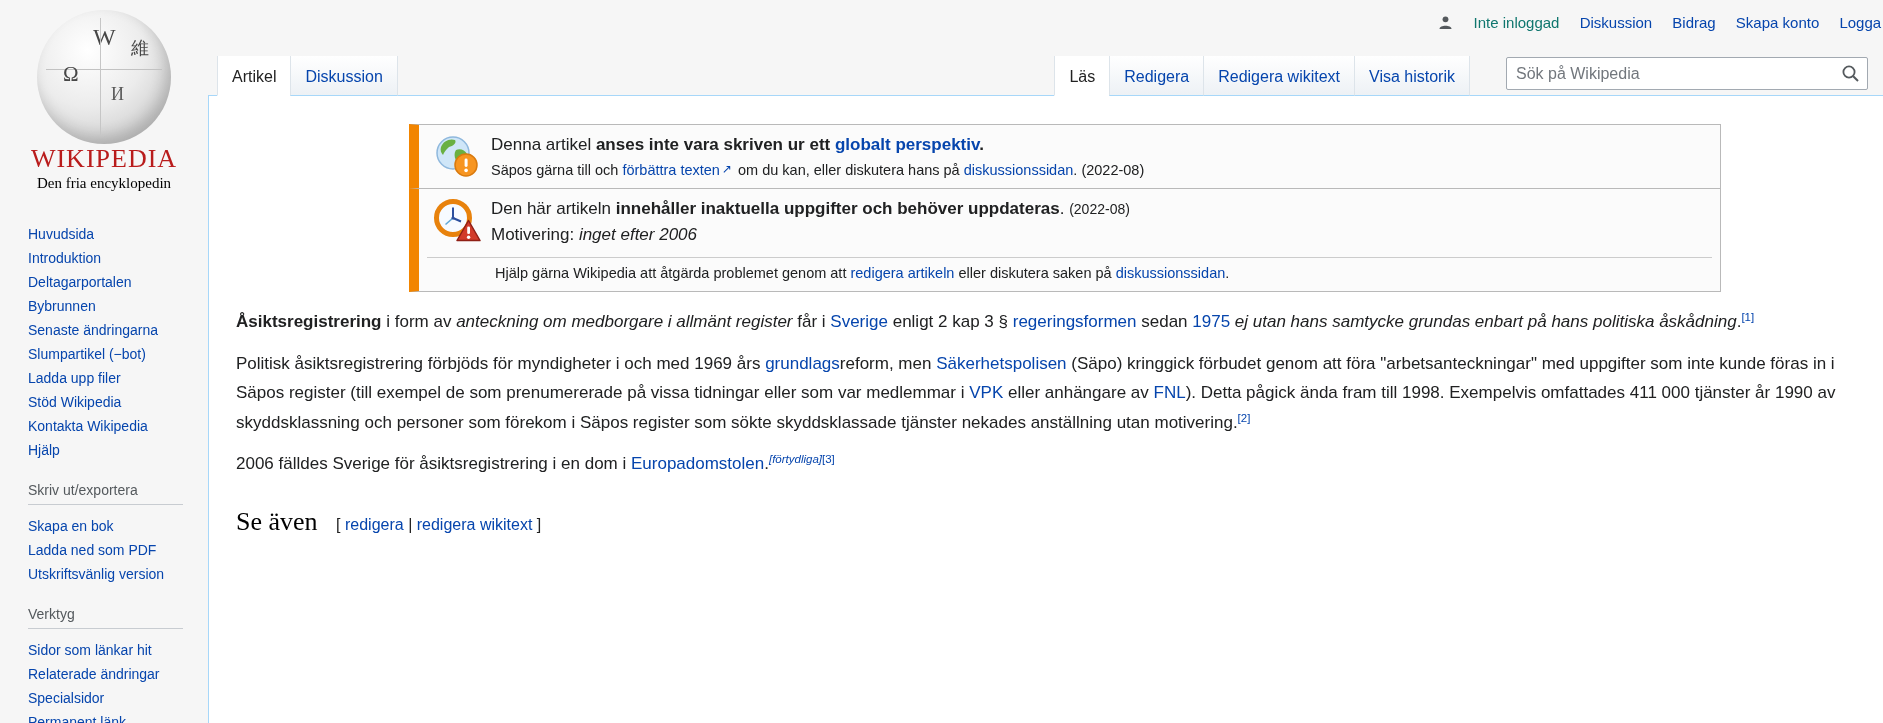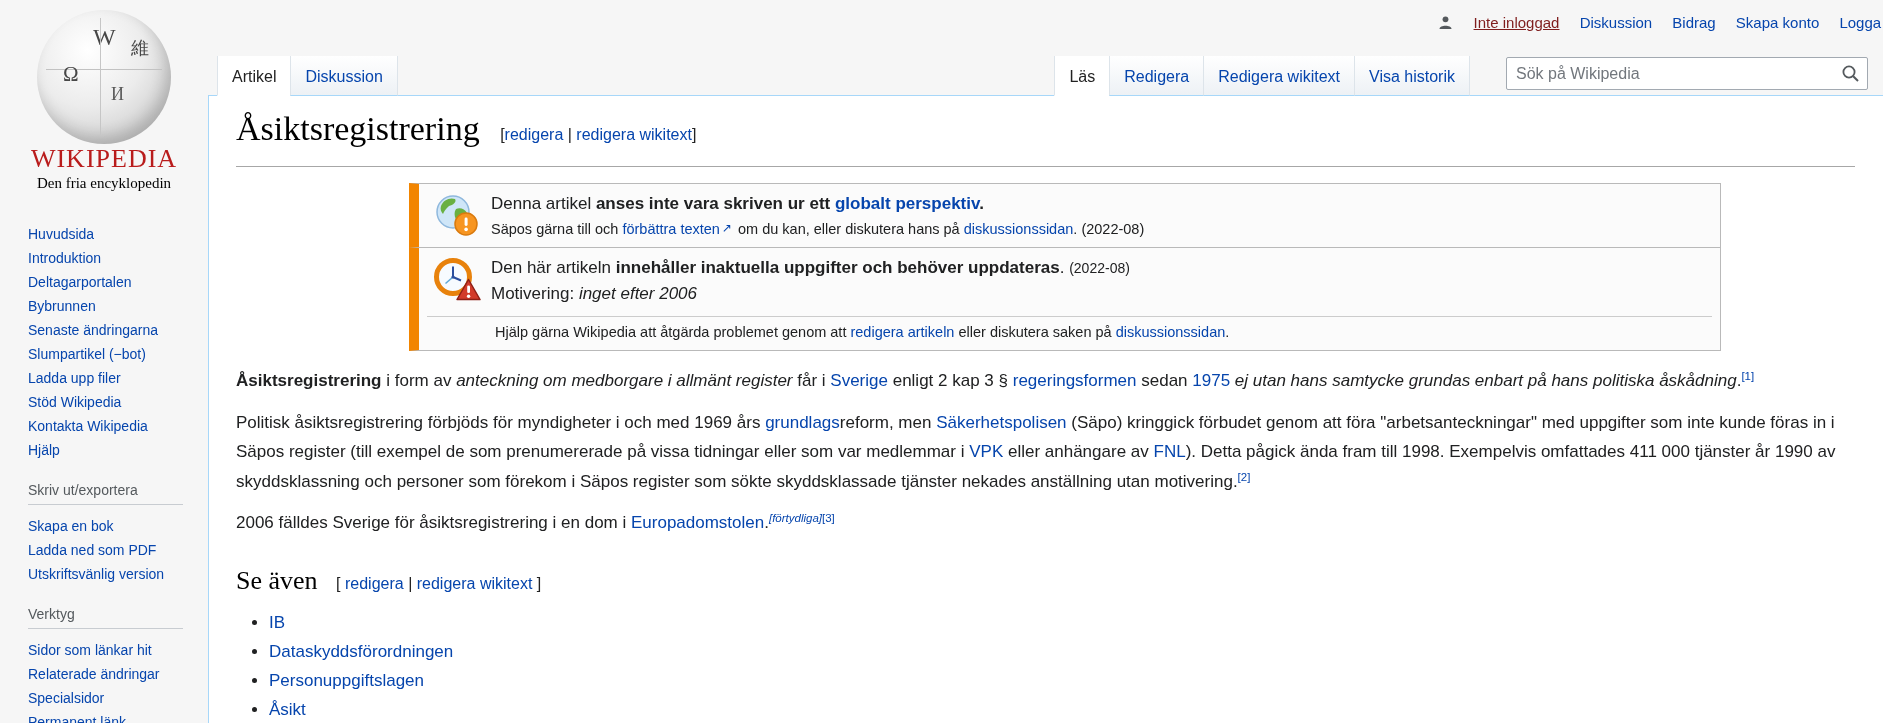--- a/index.html
+++ b/index.html
@@ -25,21 +25,21 @@
   .side-nav{padding:30px 0 0 28px;}
   .side-link{display:block;width:160px;font-size:14px;line-height:24px;color:#0645ad;cursor:pointer;}
   .side-heading{font-size:14px;color:#54595d;margin:20px 0 9px 0;padding-bottom:6px;
                 border-bottom:1px solid #c8ccd1;width:155px;}
 
   
   .header{position:absolute;left:208px;top:0;right:0;height:96px;}
   .header::after{content:"";position:absolute;left:0;right:0;bottom:0;height:1px;background:#a7d7f9;}
   .personal{position:absolute;top:12px;right:-14px;white-space:nowrap;font-size:15px;}
   .personal>span{margin-left:16px;vertical-align:middle;}
-  .pstatus{color:#7f1d1d;text-decoration:underline;}
+  .pstatus{color:#0f766e;}
   .plink{color:#0645ad;cursor:pointer;}
   .person-icon svg{vertical-align:-2px;}
   .tabs{position:absolute;bottom:-0px;display:flex;z-index:2;align-items:flex-end;}
   .tabs-left{left:9px;}
   .tabs-right{right:413px;}
   .tab{height:40px;line-height:42px;padding:0 14px;font-size:16px;color:#0645ad;cursor:pointer;
        background:linear-gradient(180deg,#ffffff 0%,#edf1f5 100%);
        border-left:1px solid #dde4ea;border-bottom:1px solid #a7d7f9;}
   .tabs .tab:last-child{border-right:1px solid #dde4ea;}
   .tab.active{background:#ffffff;color:#222;border-bottom-color:#ffffff;}
@@ -155,24 +155,20 @@
       <span class="mag">
         <svg width="19" height="19" viewBox="0 0 19 19">
             <circle cx="8" cy="8" r="5.6" fill="none" stroke="#54595d" stroke-width="1.8"></circle>
             <line x1="12.2" y1="12.2" x2="17" y2="17" stroke="#54595d" stroke-width="2"></line>
           </svg>
       </span>
     </div>
   </header>
 
   <main class="content">
-    <h1>
-      <span>Åsiktsregistrering</span>
-      <span class="editsection"><span class="seg">[</span><span class="seg a">redigera</span><span class="seg"> | </span><span class="seg a">redigera wikitext</span><span class="seg">]</span></span>
-    </h1>
 
     <div class="ambox first">
       <div class="ambox-inner">
         <div class="ambox-icon">
           <svg width="46" height="46" viewBox="0 0 46 46">
             <circle cx="19" cy="19" r="16" fill="#cfe6f8" stroke="#8fb8dd" stroke-width="1.5"></circle>
             <path d="M7 13 C9 7 16 4 21 6 C23 9 19 12 15 13 C12 16 10 18 9 21 C7 19 6 16 7 13 Z" fill="#69b042"></path>
             <path d="M22 16 C26 14 31 16 33 20 C31 25 27 28 23 28 C20 24 20 19 22 16 Z" fill="#69b042"></path>
             <circle cx="32" cy="31" r="11" fill="#f79521" stroke="#d97a0e" stroke-width="1.5"></circle>
             <rect x="30.6" y="24.5" width="3" height="8.5" rx="1.4" fill="#fff"></rect>
@@ -211,20 +207,14 @@
 
     <p class="para firstp"><span class="seg b">Åsiktsregistrering</span><span class="seg"> i form av </span><span class="seg i">anteckning om medborgare i allmänt register</span><span class="seg"> får i </span><span class="seg a">Sverige</span><span class="seg"> enligt 2 kap 3 § </span><span class="seg a">regeringsformen</span><span class="seg"> sedan </span><span class="seg a">1975</span><span class="seg"> </span><span class="seg i">ej utan hans samtycke grundas enbart på hans politiska åskådning</span><span class="seg">.</span><span class="seg a sup">[1]</span></p>
     <p class="para"><span class="seg">Politisk åsiktsregistrering förbjöds för myndigheter i och med 1969 års </span><span class="seg a">grundlags</span><span class="seg">reform, men </span><span class="seg a">Säkerhetspolisen</span><span class="seg"> (Säpo) kringgick förbudet genom att föra "arbetsanteckningar" med uppgifter som inte kunde föras in i Säpos register (till exempel de som prenumererade på vissa tidningar eller som var medlemmar i </span><span class="seg a">VPK</span><span class="seg"> eller anhängare av </span><span class="seg a">FNL</span><span class="seg">). Detta pågick ända fram till 1998. Exempelvis omfattades 411 000 tjänster år 1990 av skyddsklassning och personer som förekom i Säpos register som sökte skyddsklassade tjänster nekades anställning utan motivering.</span><span class="seg a sup">[2]</span></p>
     <p class="para"><span class="seg">2006 fälldes Sverige för åsiktsregistrering i en dom i </span><span class="seg a">Europadomstolen</span><span class="seg">.</span><span class="seg a sup i">[förtydliga]</span><span class="seg a sup">[3]</span></p>
 
     <h2>
       <span>Se även</span>
       <span class="editsection"><span class="seg">[ </span><span class="seg a">redigera</span><span class="seg"> | </span><span class="seg a">redigera wikitext</span><span class="seg"> ]</span></span>
     </h2>
 
-    <ul class="links">
-      <li><span class="seg a">IB</span></li>
-      <li><span class="seg a">Dataskyddsförordningen</span></li>
-      <li><span class="seg a">Personuppgiftslagen</span></li>
-      <li><span class="seg a">Åsikt</span></li>
-    </ul>
   </main>
 </div>
 
 </body></html>

